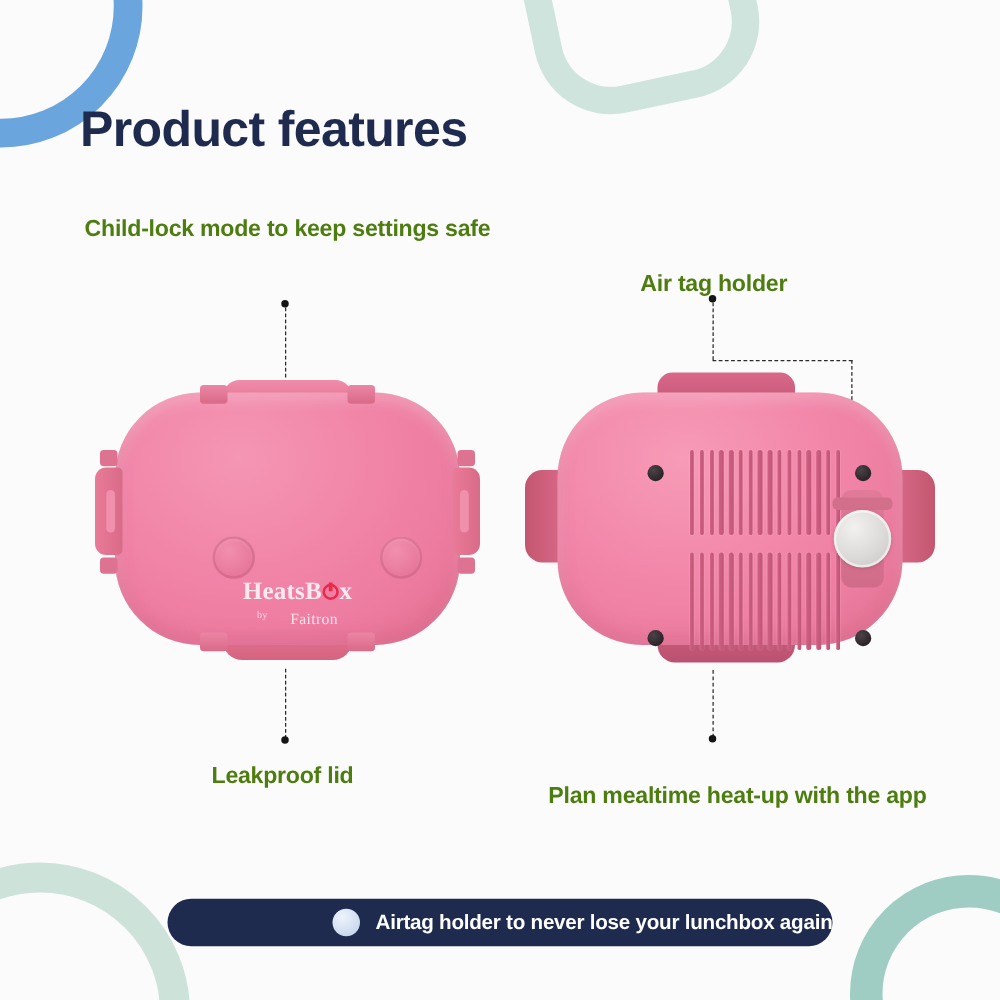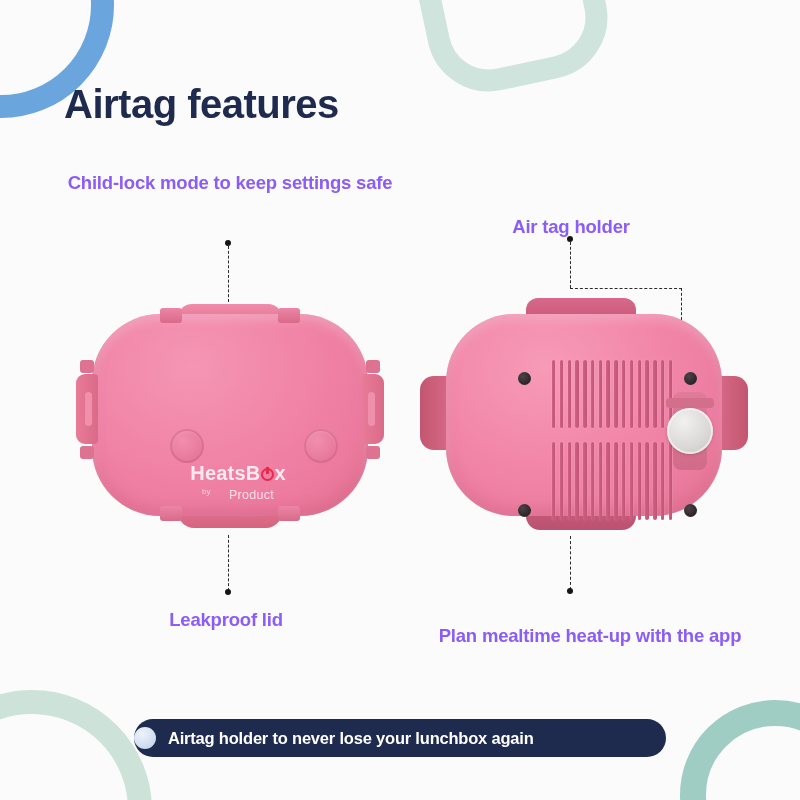--- a/index.html
+++ b/index.html
@@ -48,21 +48,21 @@
     font-weight:bold;
     color:#1e2a4e;
     letter-spacing:-0.5px;
   }
 
   
   .caption {
     position:absolute;
     font-size:18.5px;
     font-weight:bold;
-    color:#8b5cf6;
+    color:#4d7c0f;
     line-height:1.42;
     text-align:center;
     letter-spacing:-0.2px;
   }
   #caption-childlock { left:60px; top:170px; width:340px; }
   #caption-airtag    { left:440px; top:214px; width:262px; }
   #caption-leakproof { left:86px; top:607px; width:280px; }
   #caption-app       { left:430px; top:607px; width:320px;margin-top:16px; }
 
   
@@ -169,20 +169,21 @@
   }
   #box-left .btn-1 { left:78px; top:115px; }
   #box-left .btn-2 { left:212px; top:115px; }
 
   
   #brand {
     position:absolute;
     left:16px; right:0; top:148px;
     text-align:center;
     color:#fde4ec;
+    font-family:Liberation Serif, serif;
   }
   #brand .brand-main {
     font-size:20px; font-weight:bold;
     letter-spacing:0.2px;
     color:#fdeaf0;
     display:inline-block;
   }
   #brand .power-o {
     display:inline-block;
     width:13px; height:13px;
@@ -299,21 +300,21 @@
 
   
   #bottom-banner {
     position:absolute;
     left:134px; top:719px;
     width:532px; height:38px;
     background:#1e2a4e;
     border-radius:19px;
     display:flex;
     align-items:center;
-    justify-content:flex-start;
+    justify-content:flex-end;
     gap:12px;
   }
   #banner-icon {
     width:22px; height:22px;
     border-radius:50%;
     background:radial-gradient(circle at 36% 30%, #eef3fb 0%, #d4e0f2 55%, #bdcde6 100%);
     flex:0 0 auto;
   }
   #banner-text {
     color:#ffffff;
@@ -324,21 +325,21 @@
   }
 </style>
 </head>
 <body>
 
 <div class="deco" id="deco-tl"></div>
 <div class="deco" id="deco-tr"></div>
 <div class="deco" id="deco-bl"></div>
 <div class="deco" id="deco-br"></div>
 
-<div id="page-title">Airtag features</div>
+<div id="page-title">Product features</div>
 
 <div class="caption" id="caption-childlock">Child-lock mode to keep settings safe</div>
 <div class="caption" id="caption-airtag">Air tag holder</div>
 <div class="caption" id="caption-leakproof">Leakproof lid</div>
 <div class="caption" id="caption-app">Plan mealtime heat-up with the app</div>
 
 <div class="leader">
   <div class="dot" style="left:225px; top:240px;"></div>
   <div class="vline" style="left:228px; top:246px; height:56px;"></div>
 </div>
@@ -364,21 +365,21 @@
   <div class="handle-top"></div>
   <div class="handle-bot"></div>
 
   <div class="box-body lid">
     <div class="lid-btn btn-1"></div>
     <div class="lid-btn btn-2"></div>
 
     <div id="brand">
       <span class="brand-main"><span>Heats</span><span>B</span><span class="power-o"></span><span>x</span></span>
       <div class="brand-sub">
-        <span class="brand-by">by</span><span>Product</span>
+        <span class="brand-by">by</span><span>Faitron</span>
       </div>
     </div>
   </div>
 
   <div class="clip clip-t1"></div>
   <div class="clip clip-t2"></div>
   <div class="clip clip-b1"></div>
   <div class="clip clip-b2"></div>
 
   <div class="nub nub-l1"></div>

